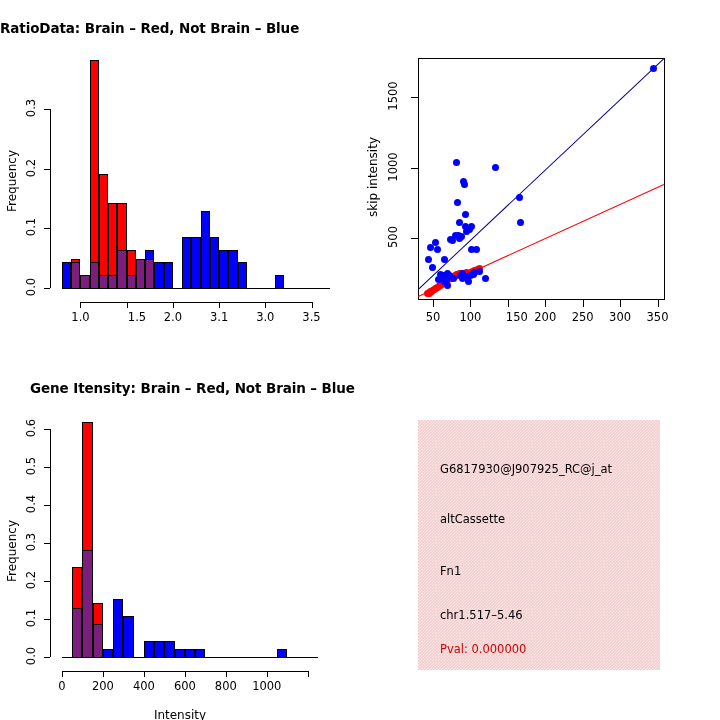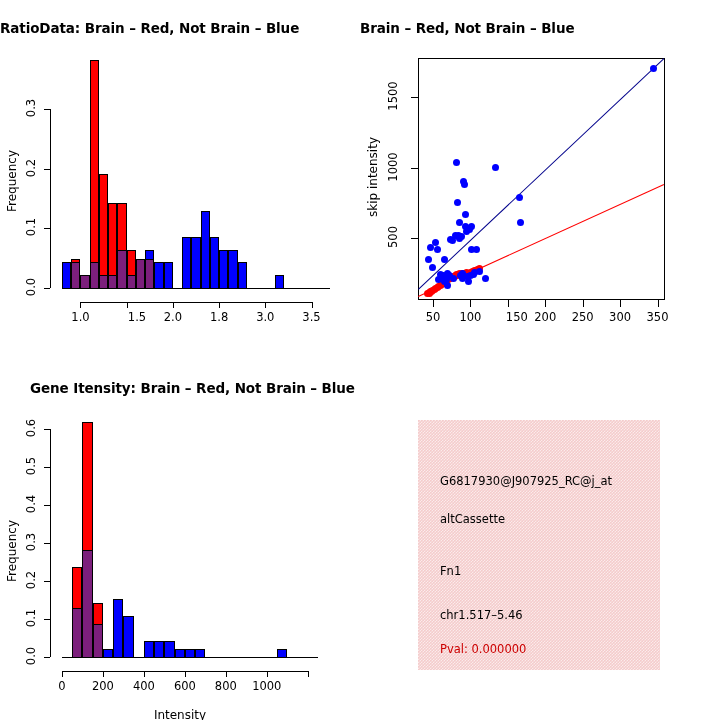--- a/index.html
+++ b/index.html
@@ -66,21 +66,21 @@
       <div class="tickh" style="left: 44px; top: 108.769px; width: 6px;"></div>
       <div class="ticklab-y" style="left: 16px; top: 100.769px; width: 30px; text-align: center;">0.3</div>
       <div class="axis-line" style="left: 80.4828px; top: 302px; width: 231.034px; height: 1px;"></div>
       <div class="tick" style="left: 80.4828px; top: 302px; height: 6px;"></div>
       <div class="ticklab" style="left: 58.4828px; top: 310px; width: 44px;">1.0</div>
       <div class="tick" style="left: 126.69px; top: 302px; height: 6px;"></div>
       <div class="ticklab" style="left: 115px; top: 310px; width: 44px;">1.5</div>
       <div class="tick" style="left: 172.897px; top: 302px; height: 6px;"></div>
       <div class="ticklab" style="left: 150.897px; top: 310px; width: 44px;">2.0</div>
       <div class="tick" style="left: 219.103px; top: 302px; height: 6px;"></div>
-      <div class="ticklab" style="left: 197.103px; top: 310px; width: 44px;">1.8</div>
+      <div class="ticklab" style="left: 197.103px; top: 310px; width: 44px;">3.1</div>
       <div class="tick" style="left: 265.31px; top: 302px; height: 6px;"></div>
       <div class="ticklab" style="left: 243.31px; top: 310px; width: 44px;">3.0</div>
       <div class="tick" style="left: 311.517px; top: 302px; height: 6px;"></div>
       <div class="ticklab" style="left: 289.517px; top: 310px; width: 44px;">3.5</div>
       <div class="bar blue" style="left: 62px; top: 262.31px; width: 9.24138px; height: 26.6897px;"></div>
       <div class="bar blue" style="left: 71.2414px; top: 262.31px; width: 9.24138px; height: 26.6897px;"></div>
       <div class="bar red" style="left: 71.2414px; top: 259.323px; width: 9.24138px; height: 29.6769px;"></div>
       <div class="bar purple" style="left: 71.2414px; top: 262.31px; width: 9.24138px; height: 26.6897px;"></div>
       <div class="bar blue" style="left: 80.4828px; top: 274.856px; width: 9.24138px; height: 14.1436px;"></div>
       <div class="bar red" style="left: 80.4828px; top: 274.856px; width: 9.24138px; height: 14.1436px;"></div>
@@ -114,21 +114,20 @@
       <div class="bar blue" style="left: 209.862px; top: 236.621px; width: 9.24138px; height: 52.3795px;"></div>
       <div class="bar blue" style="left: 219.103px; top: 249.764px; width: 9.24138px; height: 39.2359px;"></div>
       <div class="bar blue" style="left: 228.345px; top: 249.764px; width: 9.24138px; height: 39.2359px;"></div>
       <div class="bar blue" style="left: 237.586px; top: 262.31px; width: 9.24138px; height: 26.6897px;"></div>
       <div class="bar blue" style="left: 274.552px; top: 275.454px; width: 9.24138px; height: 13.5462px;"></div>
     </div>
   <div class="axlab-y" style="left:-18px;top:175px;width:60px;text-align:center;">Frequency</div>
 </div>
 
 <div class="panel" id="panel-scatter">
-  <div class="ptitle" style="top:20px;left:0;">Brain – Red, Not Brain – Blue</div>
   <div class="plotarea" id="scatter-plot">
       <div class="frame" style="left: 58px; top: 58px; width: 247px; height: 242px;"></div>
       <div class="tickh" style="left: 51px; top: 238.093px; width: 7px;"></div>
       <div class="ticklab-y" style="left: 14px; top: 230.093px; width: 38px; text-align: center;">500</div>
       <div class="tickh" style="left: 51px; top: 167.744px; width: 7px;"></div>
       <div class="ticklab-y" style="left: 14px; top: 159.744px; width: 38px; text-align: center;">1000</div>
       <div class="tickh" style="left: 51px; top: 97.3953px; width: 7px;"></div>
       <div class="ticklab-y" style="left: 14px; top: 89.3953px; width: 38px; text-align: center;">1500</div>
       <div class="tick" style="left: 72.9697px; top: 300px; height: 7px;"></div>
       <div class="ticklab" style="left: 52.9697px; top: 310px; width: 40px;">50</div>
@@ -289,19 +288,19 @@
       <div class="bar blue" style="left: 184.88px; top: 289.033px; width: 10.24px; height: 8.96667px;"></div>
       <div class="bar blue" style="left: 195.12px; top: 289.033px; width: 10.24px; height: 8.96667px;"></div>
       <div class="bar blue" style="left: 277.04px; top: 289.033px; width: 10.24px; height: 8.96667px;"></div>
     </div>
   <div class="axlab" style="left:0;top:348px;">Intensity</div>
   <div class="axlab-y" style="left:-18px;top:185px;width:60px;text-align:center;">Frequency</div>
 </div>
 
 <div class="panel" id="panel-info">
   <div id="info-box">
-    <div class="infoline" style="top:54px;text-align:right;">G6817930@J907925_RC@j_at</div>
+    <div class="infoline" style="top:42px;text-align:right;">G6817930@J907925_RC@j_at</div>
     <div class="infoline" style="top:92px;">altCassette</div>
     <div class="infoline" style="top:144px;">Fn1</div>
     <div class="infoline" style="top:188px;">chr1.517–5.46</div>
     <div class="infoline pval" style="top:222px;">Pval: 0.000000</div>
   </div>
 </div>
 
 </body></html>

